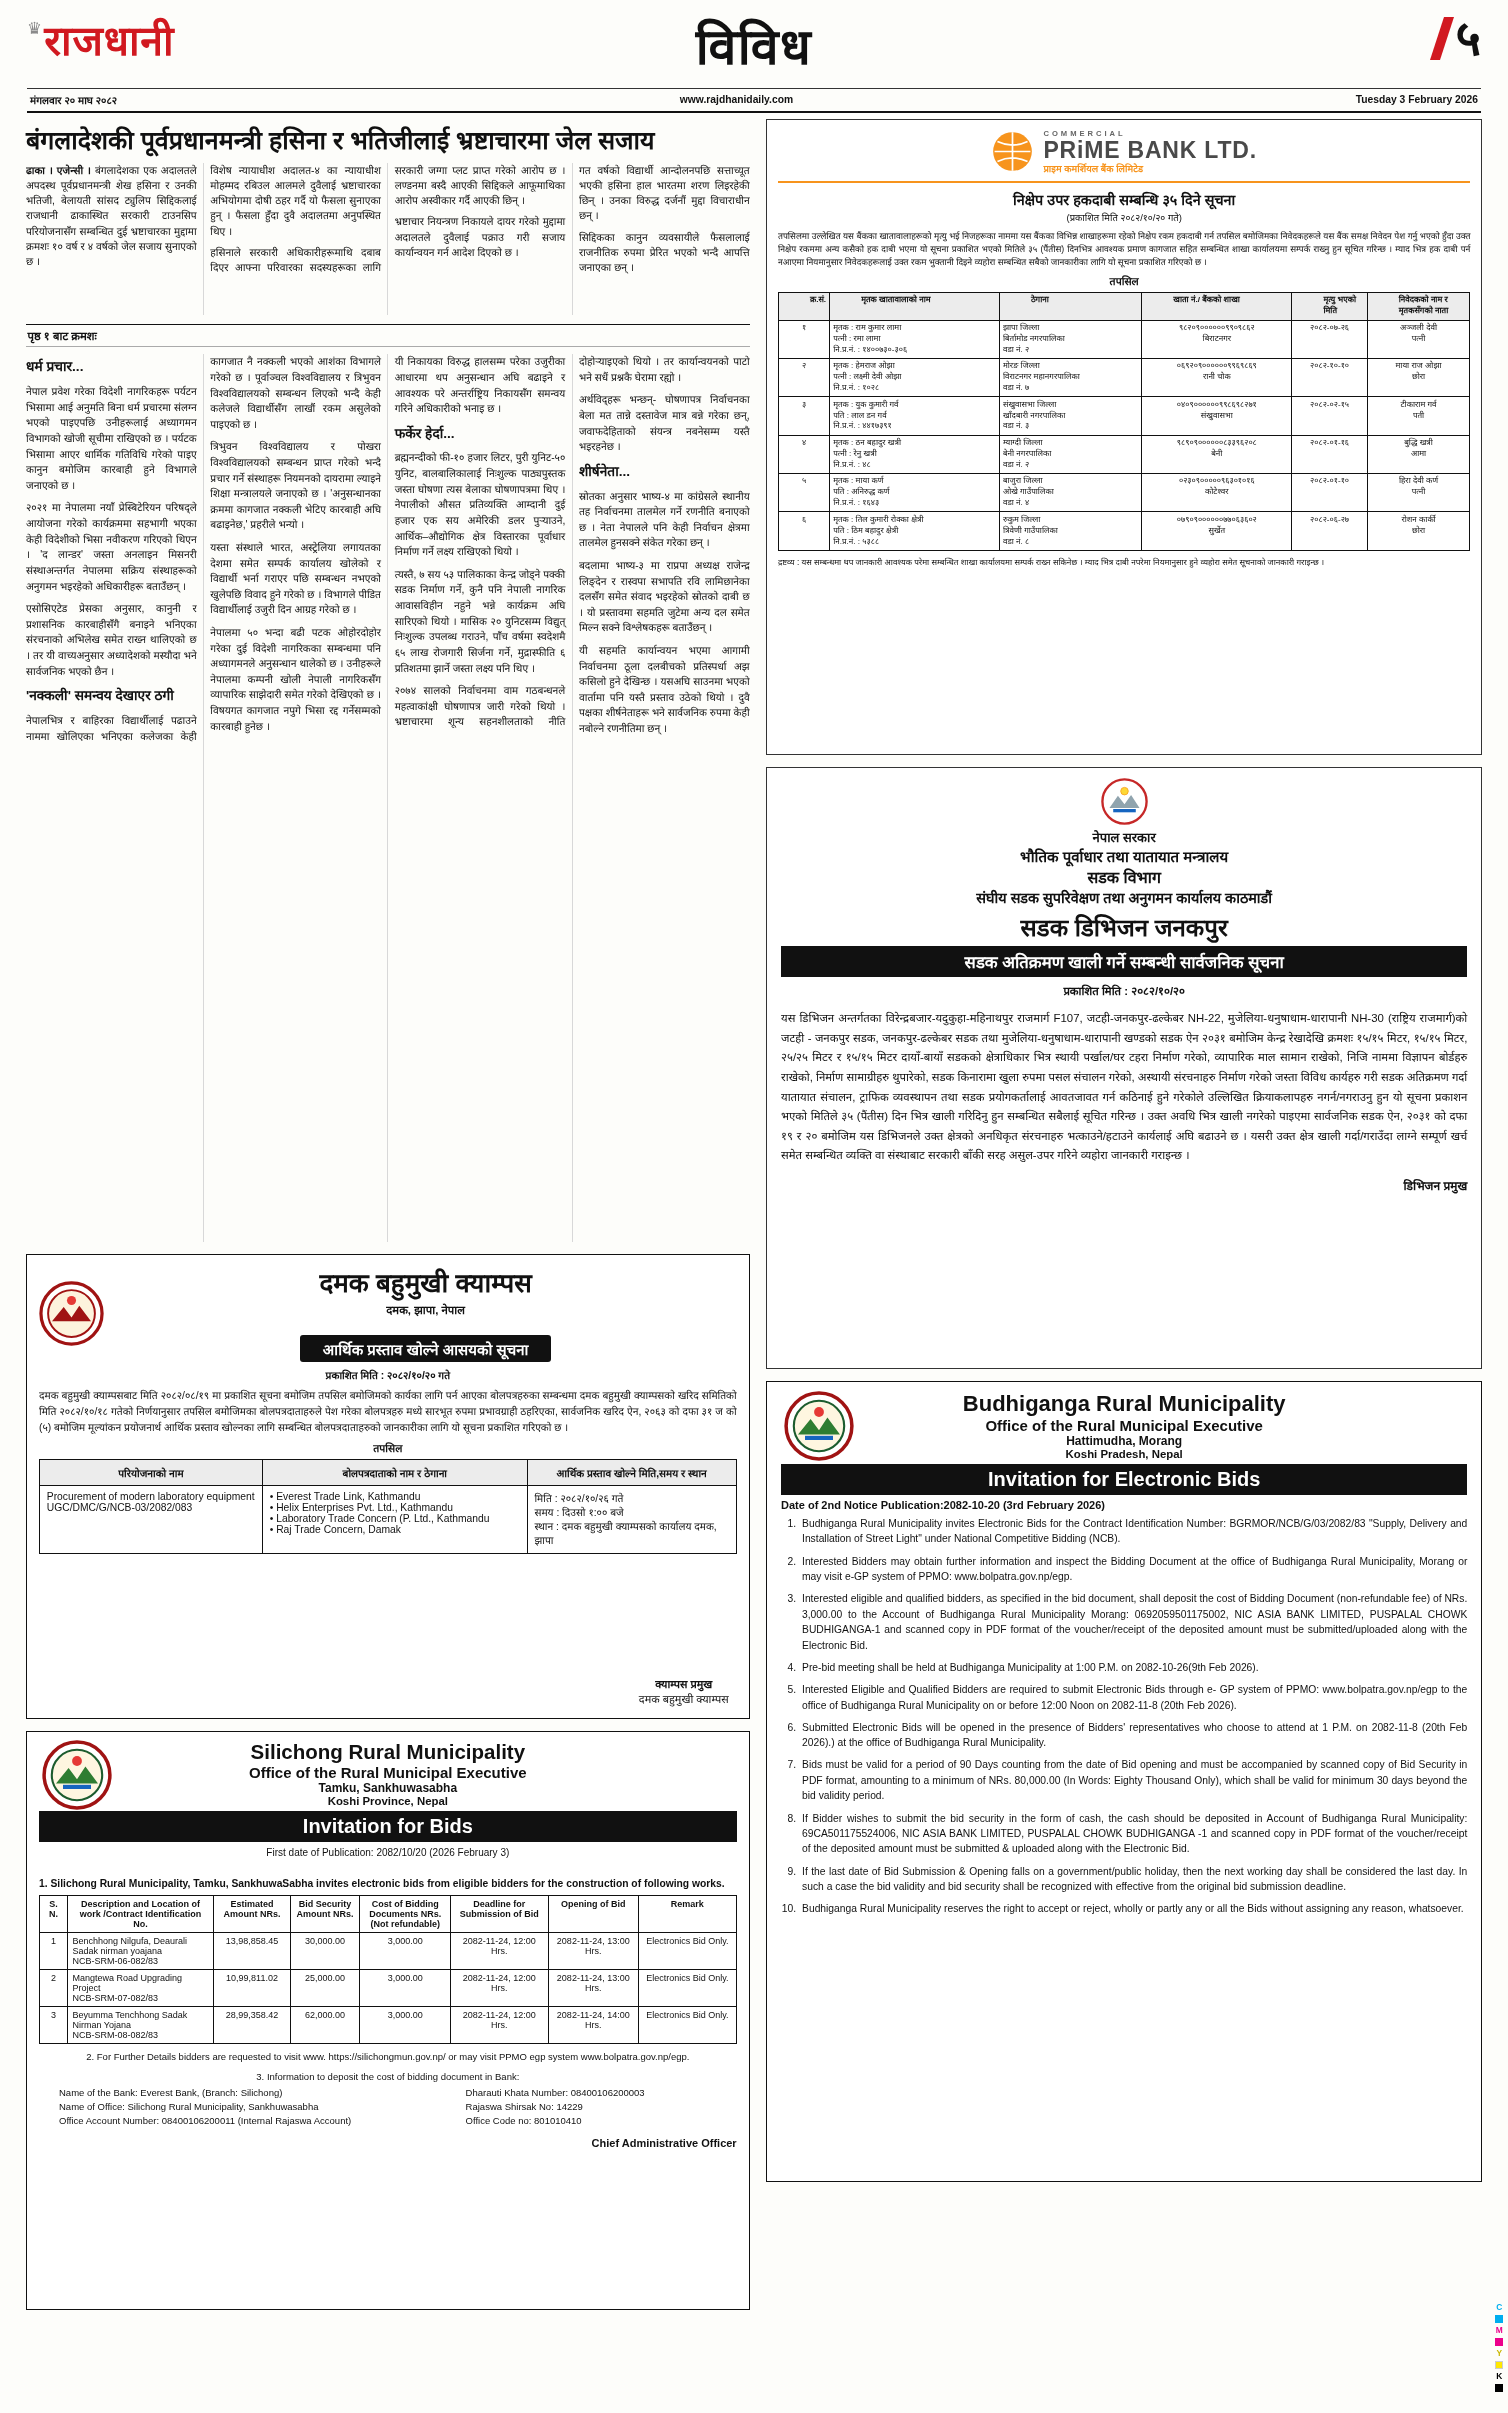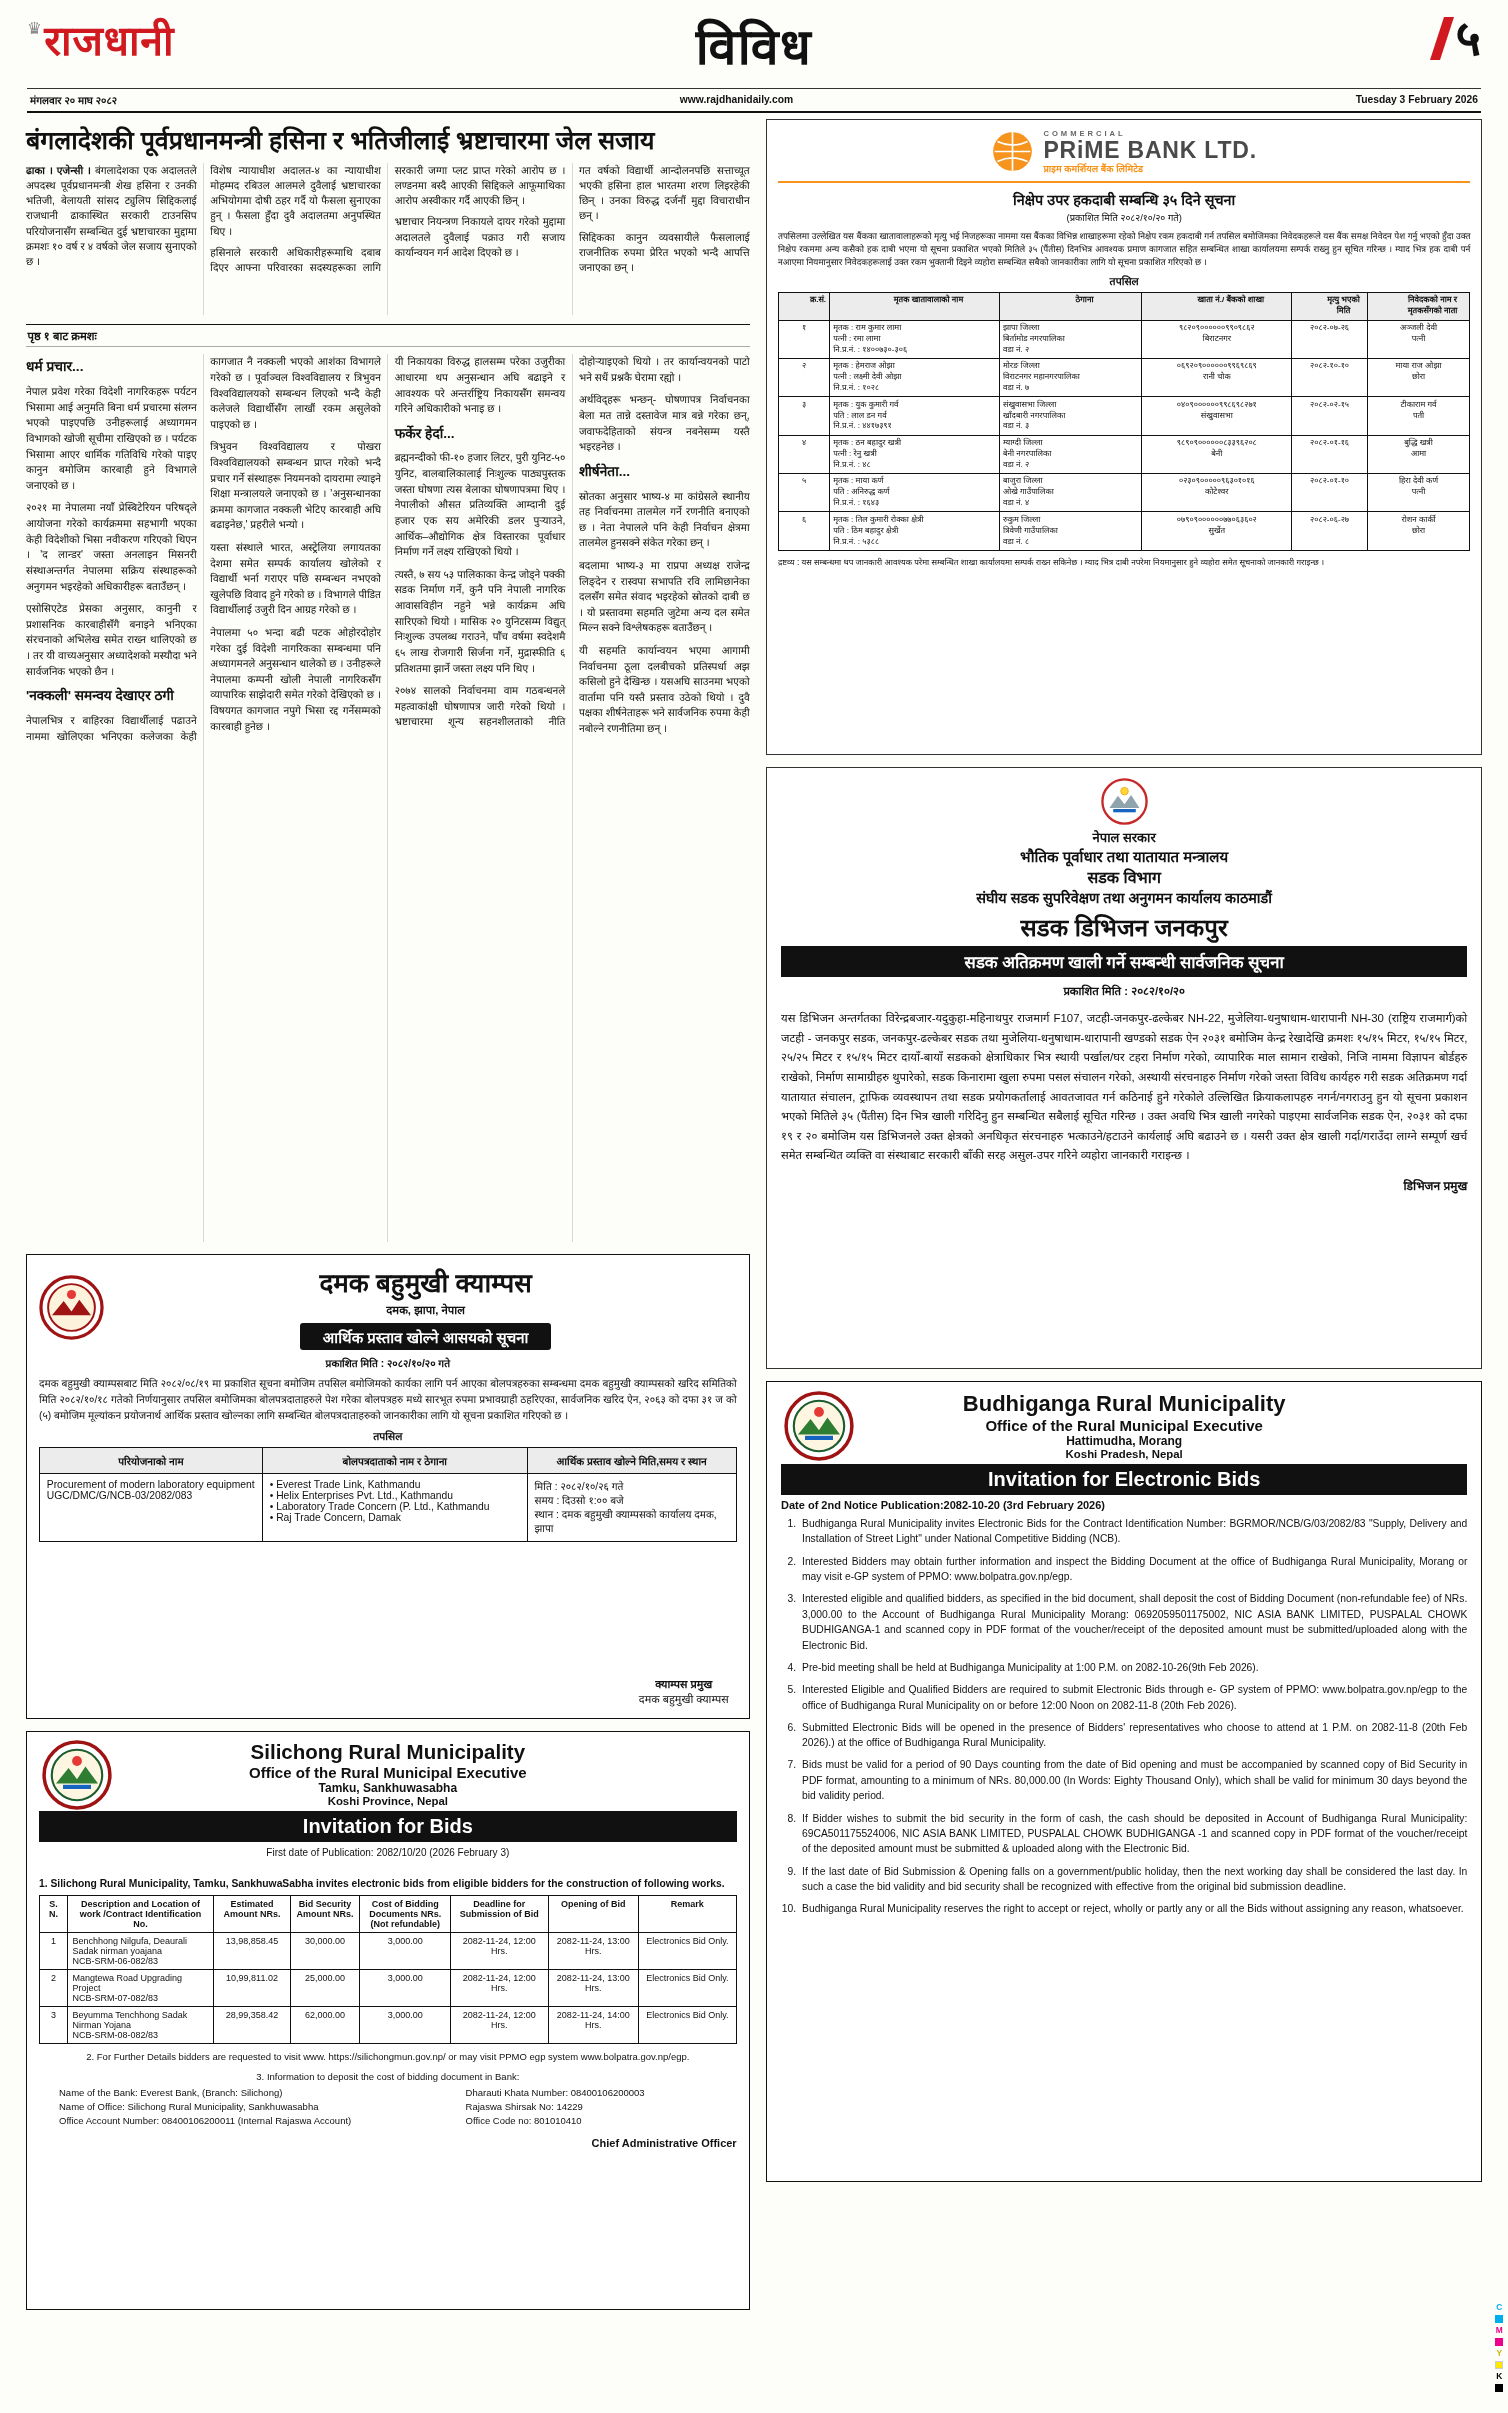--- a/index.html
+++ b/index.html
@@ -42,21 +42,21 @@
 
   
   .adbox{border:1.5px solid #111;margin-top:12px;padding:9px 12px;position:relative;background:#fff;}
   .damak{height:465px;}
   .ad-head{display:flex;align-items:center;gap:10.6px;}
   .emblem{width:65px;height:65px;flex:none;}
   .ad-head-c{flex:1;text-align:center;}
   .damak-name{font-size:26px;font-weight:bold;margin:0;}
   .ad-loc{font-size:11.4px;font-weight:bold;margin:1.5px 0 6px;}
   .bar{display:inline-block;background:#111;color:#fff;font-weight:bold;font-size:15px;
-       padding:3.8px 23px;border-radius:3px;}
+       padding:3.8px 23px;border-radius:3px;margin-top:12px;}
   .pub{text-align:center;font-size:10.3px;font-weight:bold;margin:6px 0;}
   .body-j{font-size:10.3px;line-height:1.55;text-align:justify;margin:0 0 4.6px;}
   .tapsil{text-align:center;font-weight:bold;font-size:10.6px;margin:3px 0 4.6px;}
   table{border-collapse:collapse;width:100%;}
   .dtab th,.dtab td{border:0.8px solid #111;padding:5.3px 6.8px;font-size:10.3px;vertical-align:top;text-align:left;}
   .dtab th{background:#ececec;text-align:center;}
   .pre{white-space:pre-line;}
   .sign{position:absolute;right:20px;bottom:12px;text-align:center;font-size:11px;}
   .sign .b{font-weight:bold;}
 
@@ -86,21 +86,21 @@
                border-bottom:2.3px solid #f7941d;padding-bottom:6px;}
   .pb-text{text-align:left;}
   .pb-comm{font-size:7.6px;letter-spacing:3px;color:#666;font-weight:bold;}
   .pb-name{font-size:23px;font-weight:bold;color:#4a4a4a;letter-spacing:0.8px;line-height:1.05;}
   .pb-sub{font-size:9.5px;color:#f7941d;font-weight:bold;}
   .pb-title{text-align:center;font-weight:bold;font-size:14.4px;margin:7.6px 0 1.5px;}
   .pb-pub{text-align:center;font-size:9.5px;margin-bottom:6px;}
   .pb-body{font-size:8.7px;line-height:1.5;text-align:justify;margin:0 0 4.6px;}
   .pbt th,.pbt td{border:0.8px solid #111;padding:2.3px 3px;font-size:8.1px;line-height:1.35;
                   vertical-align:top;text-align:left;}
-  .pbt th{background:#ececec;text-align:center;padding-left:31px;}
+  .pbt th{background:#ececec;padding-left:31px;}
   .pbt .c{text-align:center;}
   .pb-foot{font-size:8.2px;margin-top:6px;line-height:1.45;text-align:justify;}
 
   .road{border:1.1px solid #333;margin-top:12px;padding:10.6px 13.7px;height:602px;
         text-align:center;background:#fff;}
   .road .emblem{width:47px;height:47px;}
   .r-gov{font-size:13px;font-weight:bold;}
   .r-min{font-size:15px;font-weight:bold;}
   .r-dept{font-size:16px;font-weight:bold;}
   .r-off{font-size:14.4px;font-weight:bold;}

